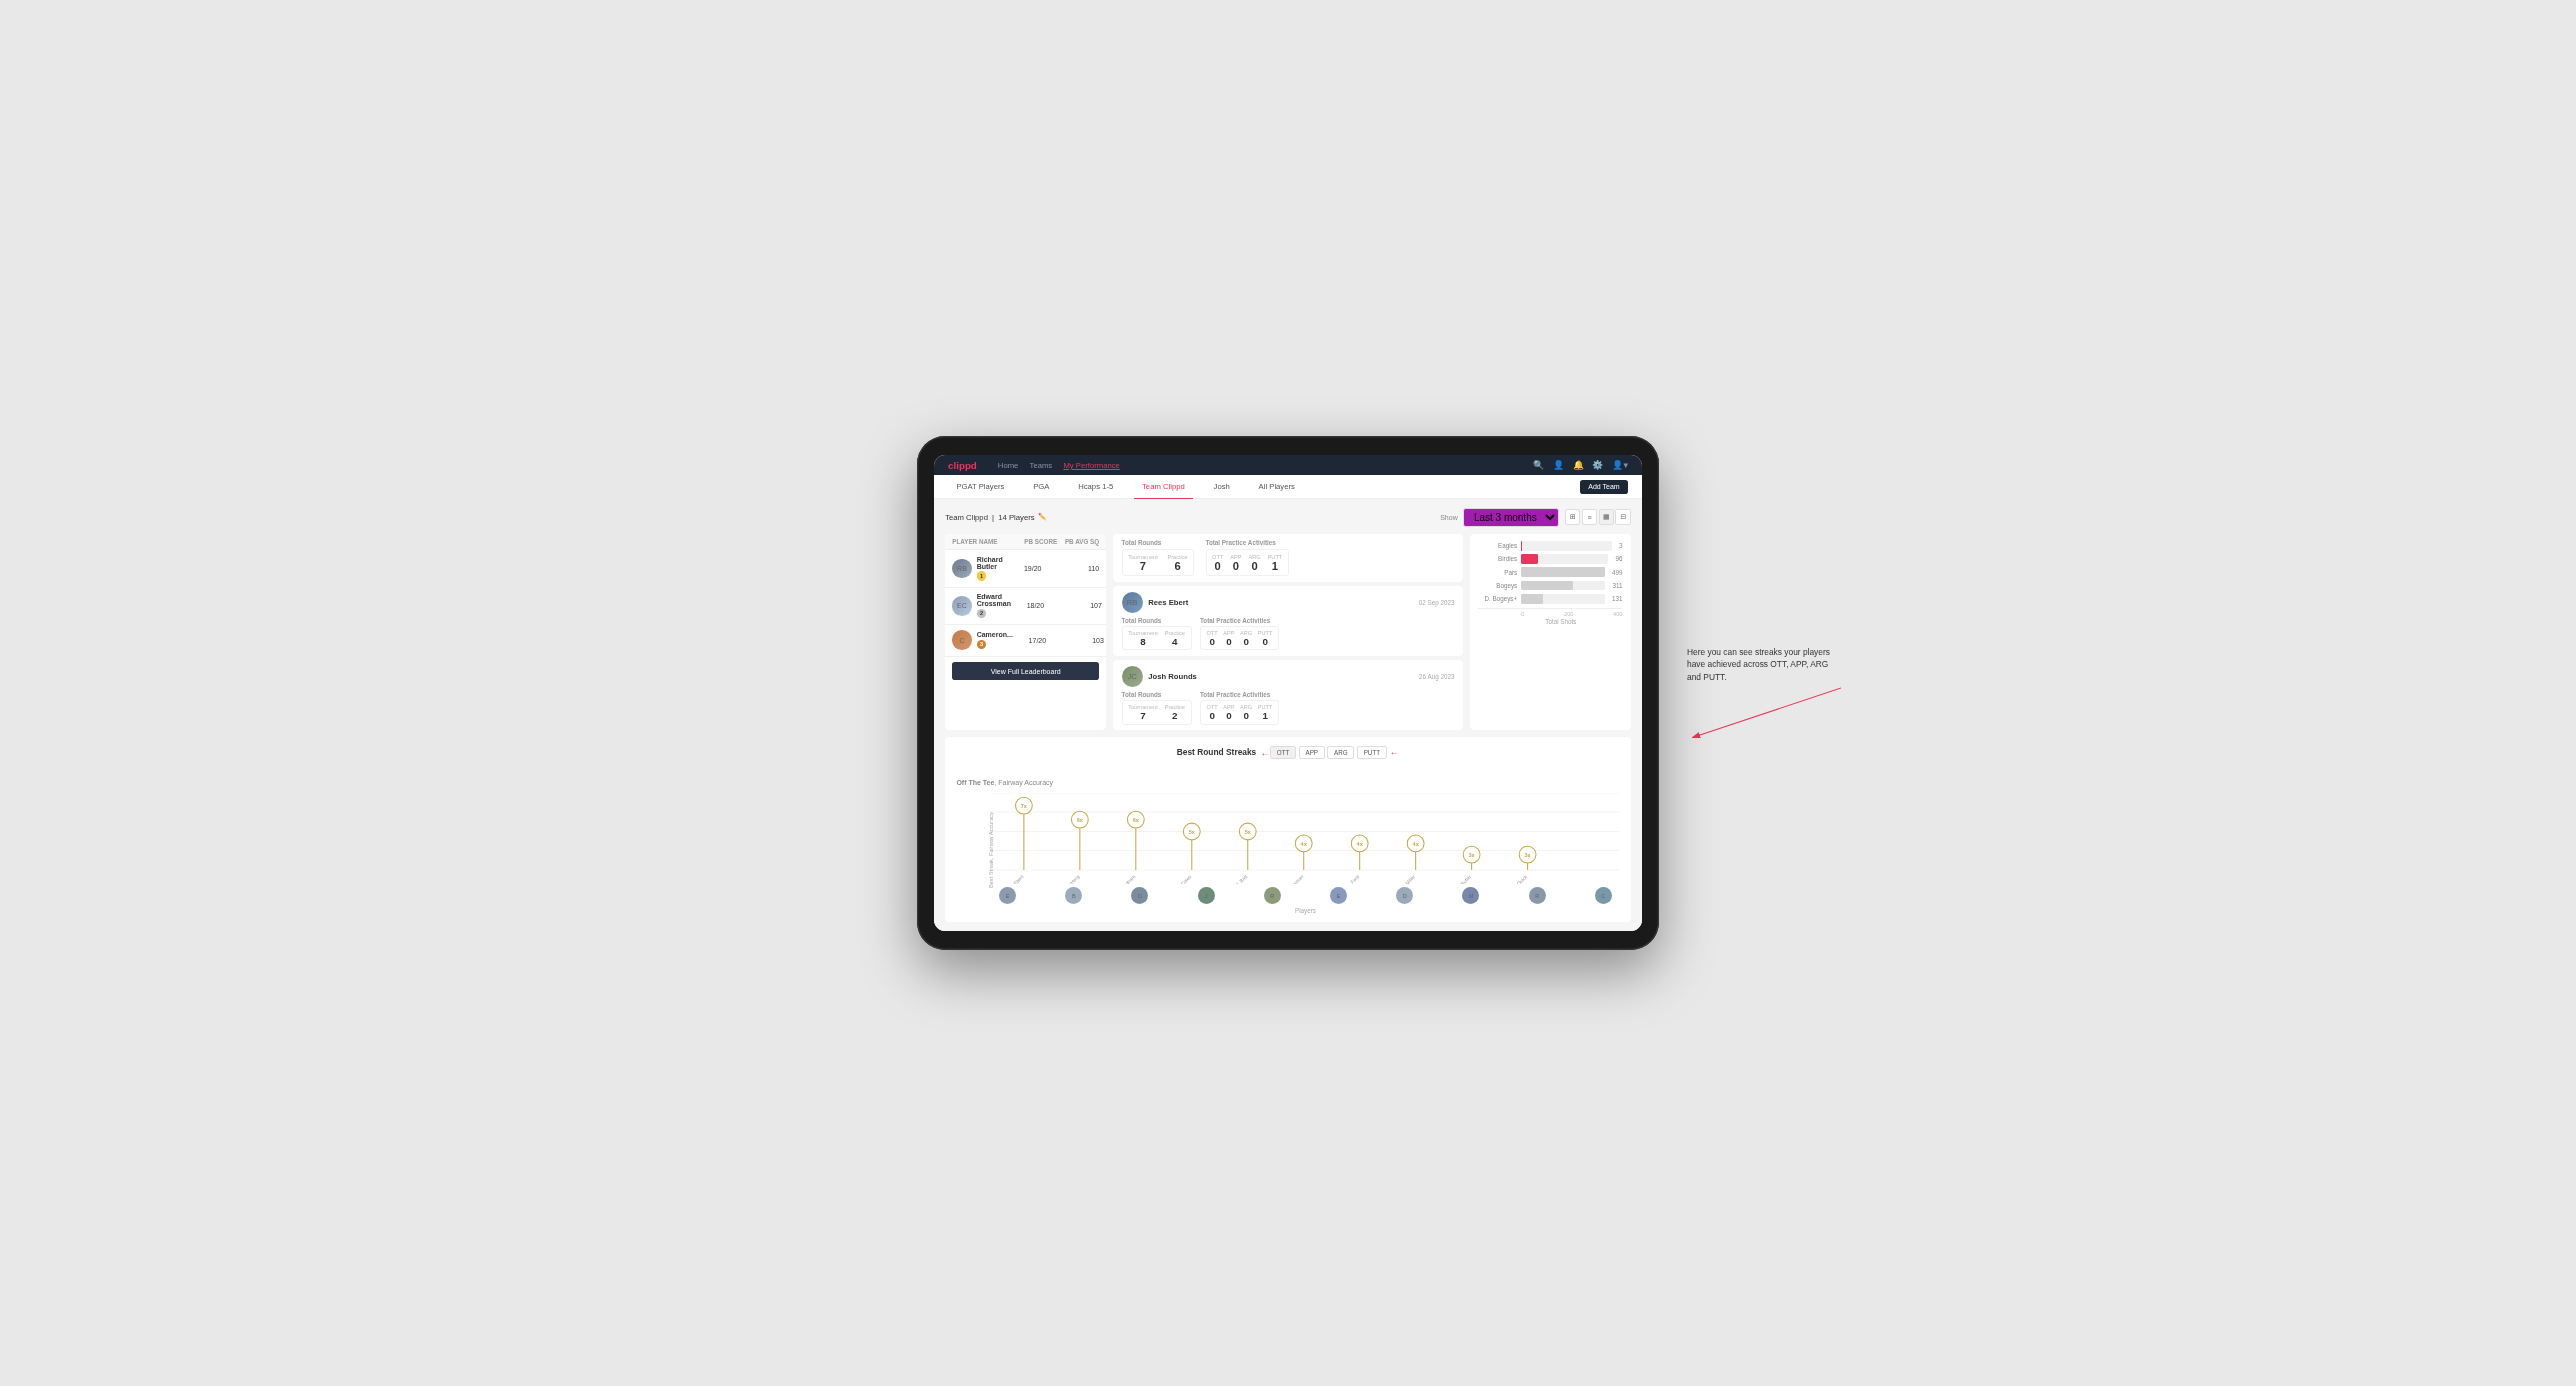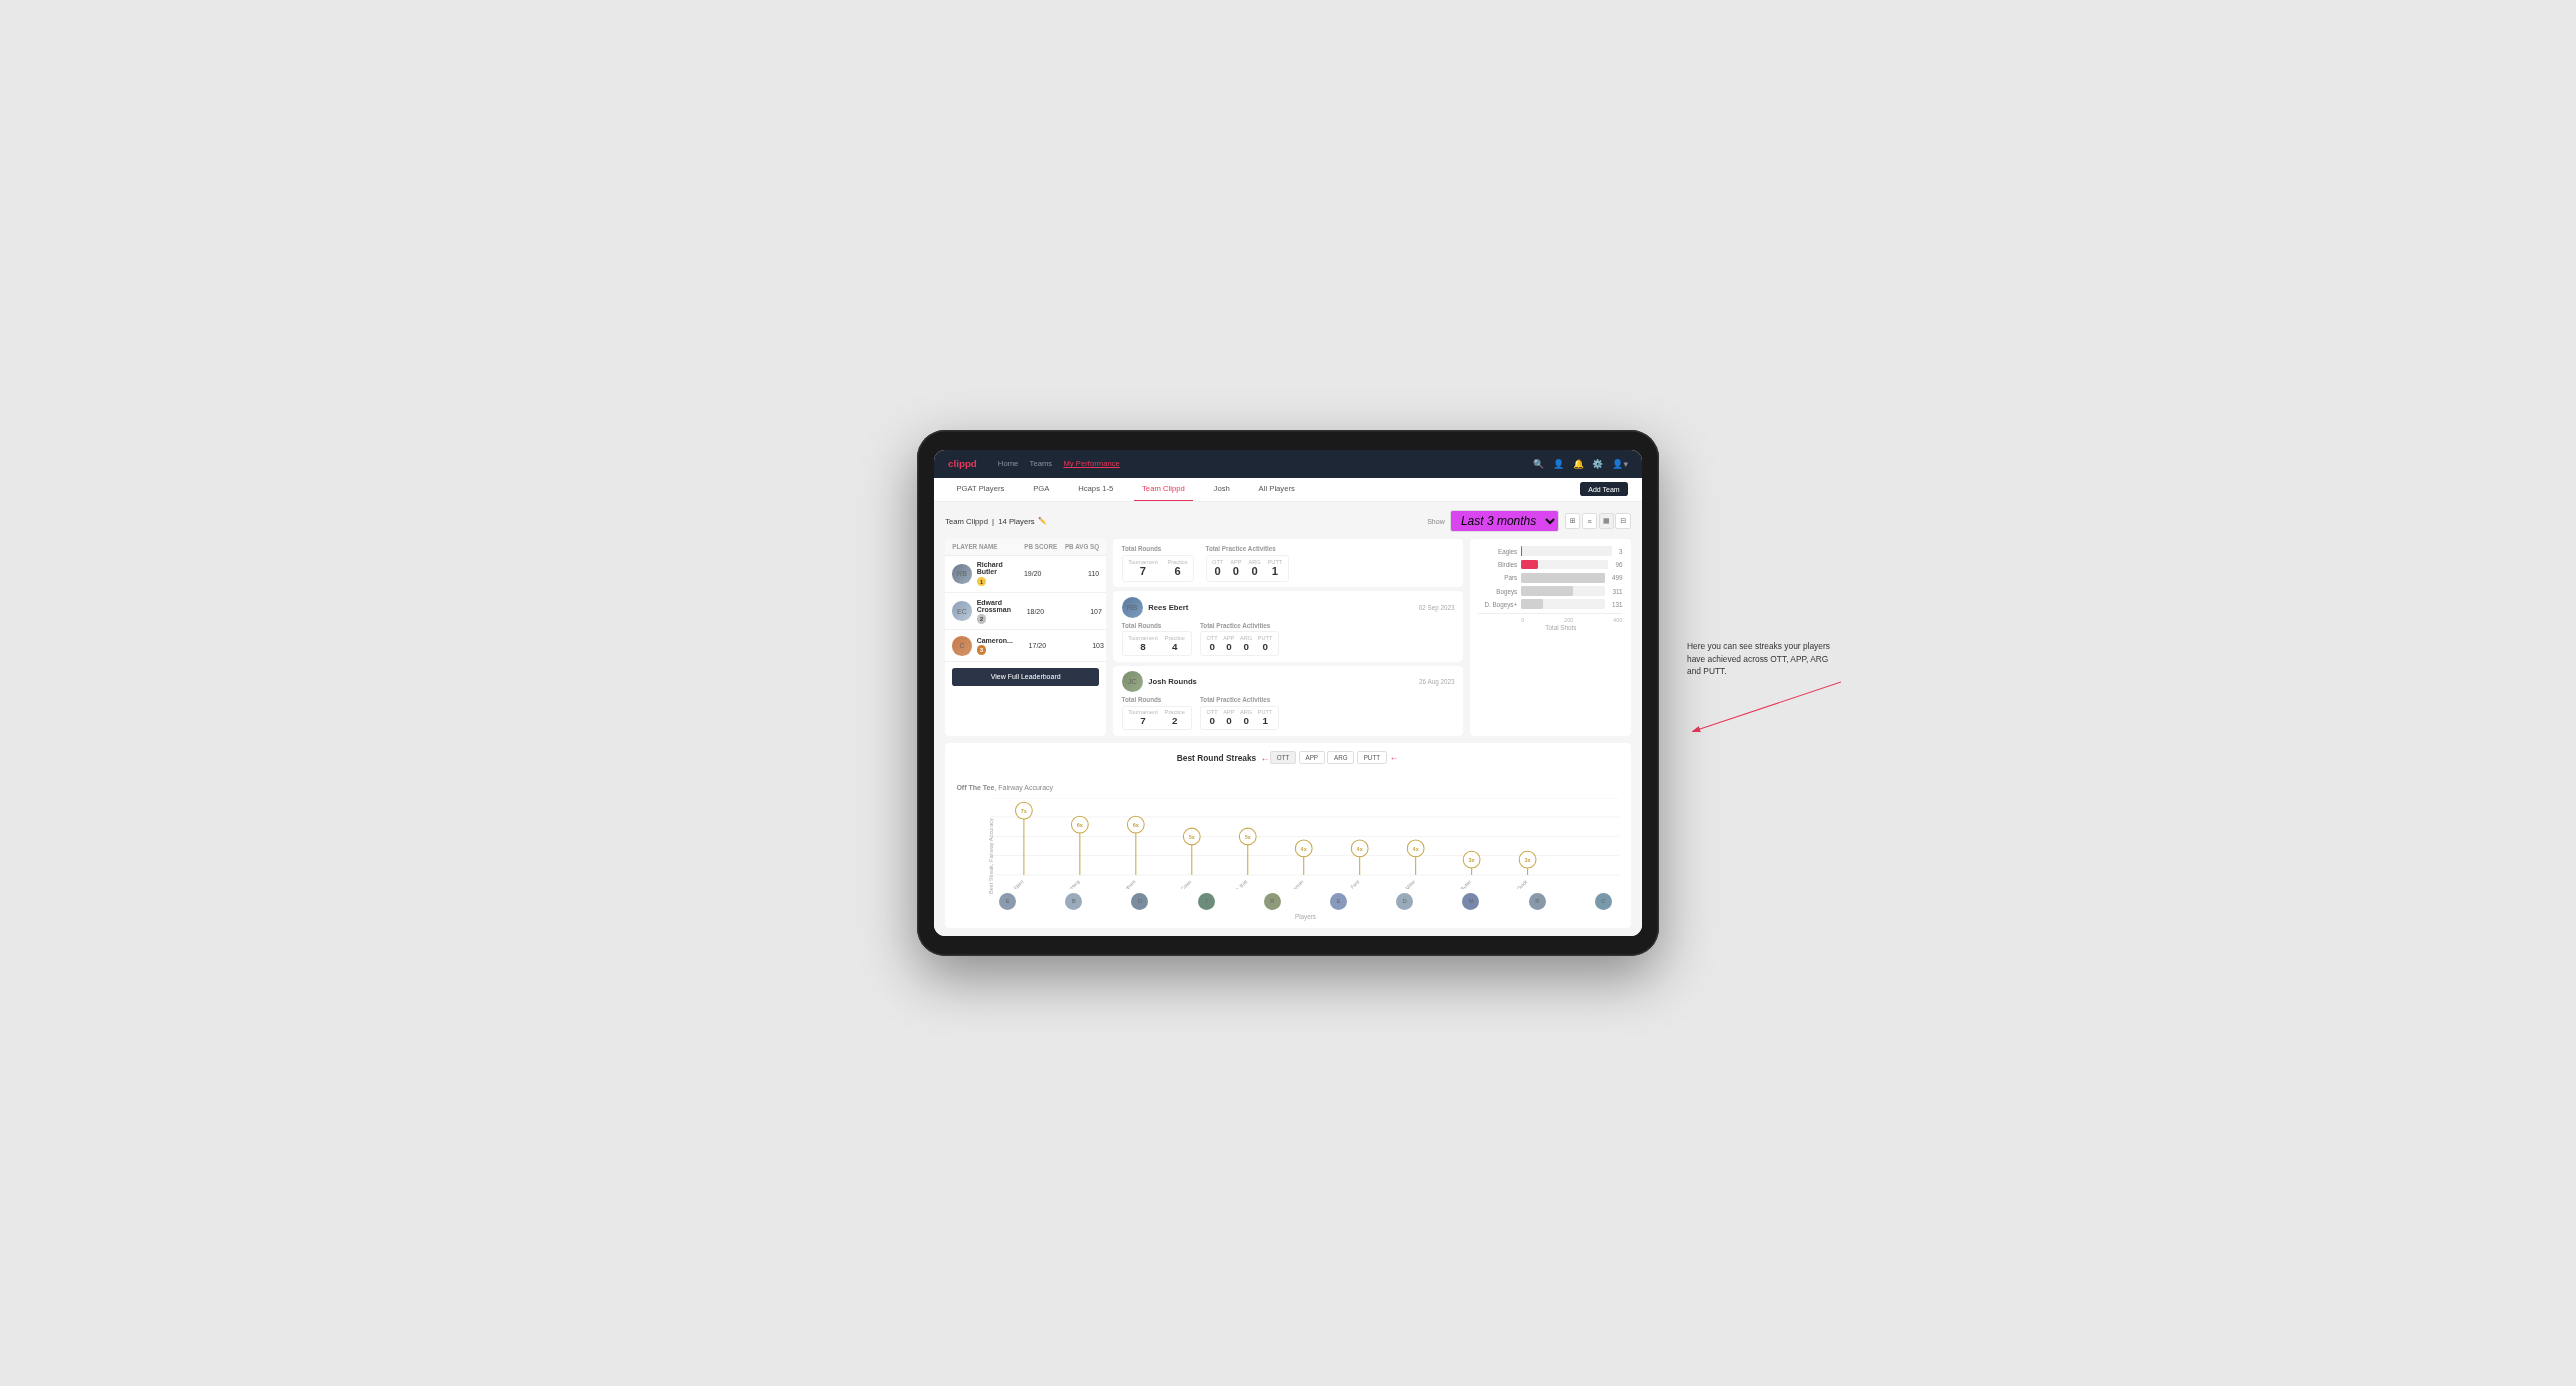--- a/index.html
+++ b/index.html
@@ -28,21 +28,21 @@
       overflow: hidden;
       width: 100%;
     }
 
     
     .nav-bar {
       background: #1e2736;
       display: flex;
       align-items: center;
       padding: 0 14px;
-      height: 28px;
+      height: 20px;
       gap: 14px;
     }
 
     .nav-logo {
       color: #e8375a;
       font-weight: 700;
       font-size: 9.8px;
       margin-right: 7px;
     }
 
@@ -151,24 +151,23 @@
 
     .show-label {
       font-size: 7px;
       color: #888;
     }
 
     .period-select {
       border: 0.7px solid #ddd;
       border-radius: 2.8px;
       padding: 2.1px 5.6px;
-      font-size: 12px;
-      background: #d946ef;
+      font-size: 10px;
+      background: #a21caf;
       cursor: pointer;
-      font-style: italic;
     }
 
     .view-icons {
       display: flex;
       gap: 1.4px;
     }
 
     .view-icon-btn {
       width: 15.4px;
       height: 15.4px;

